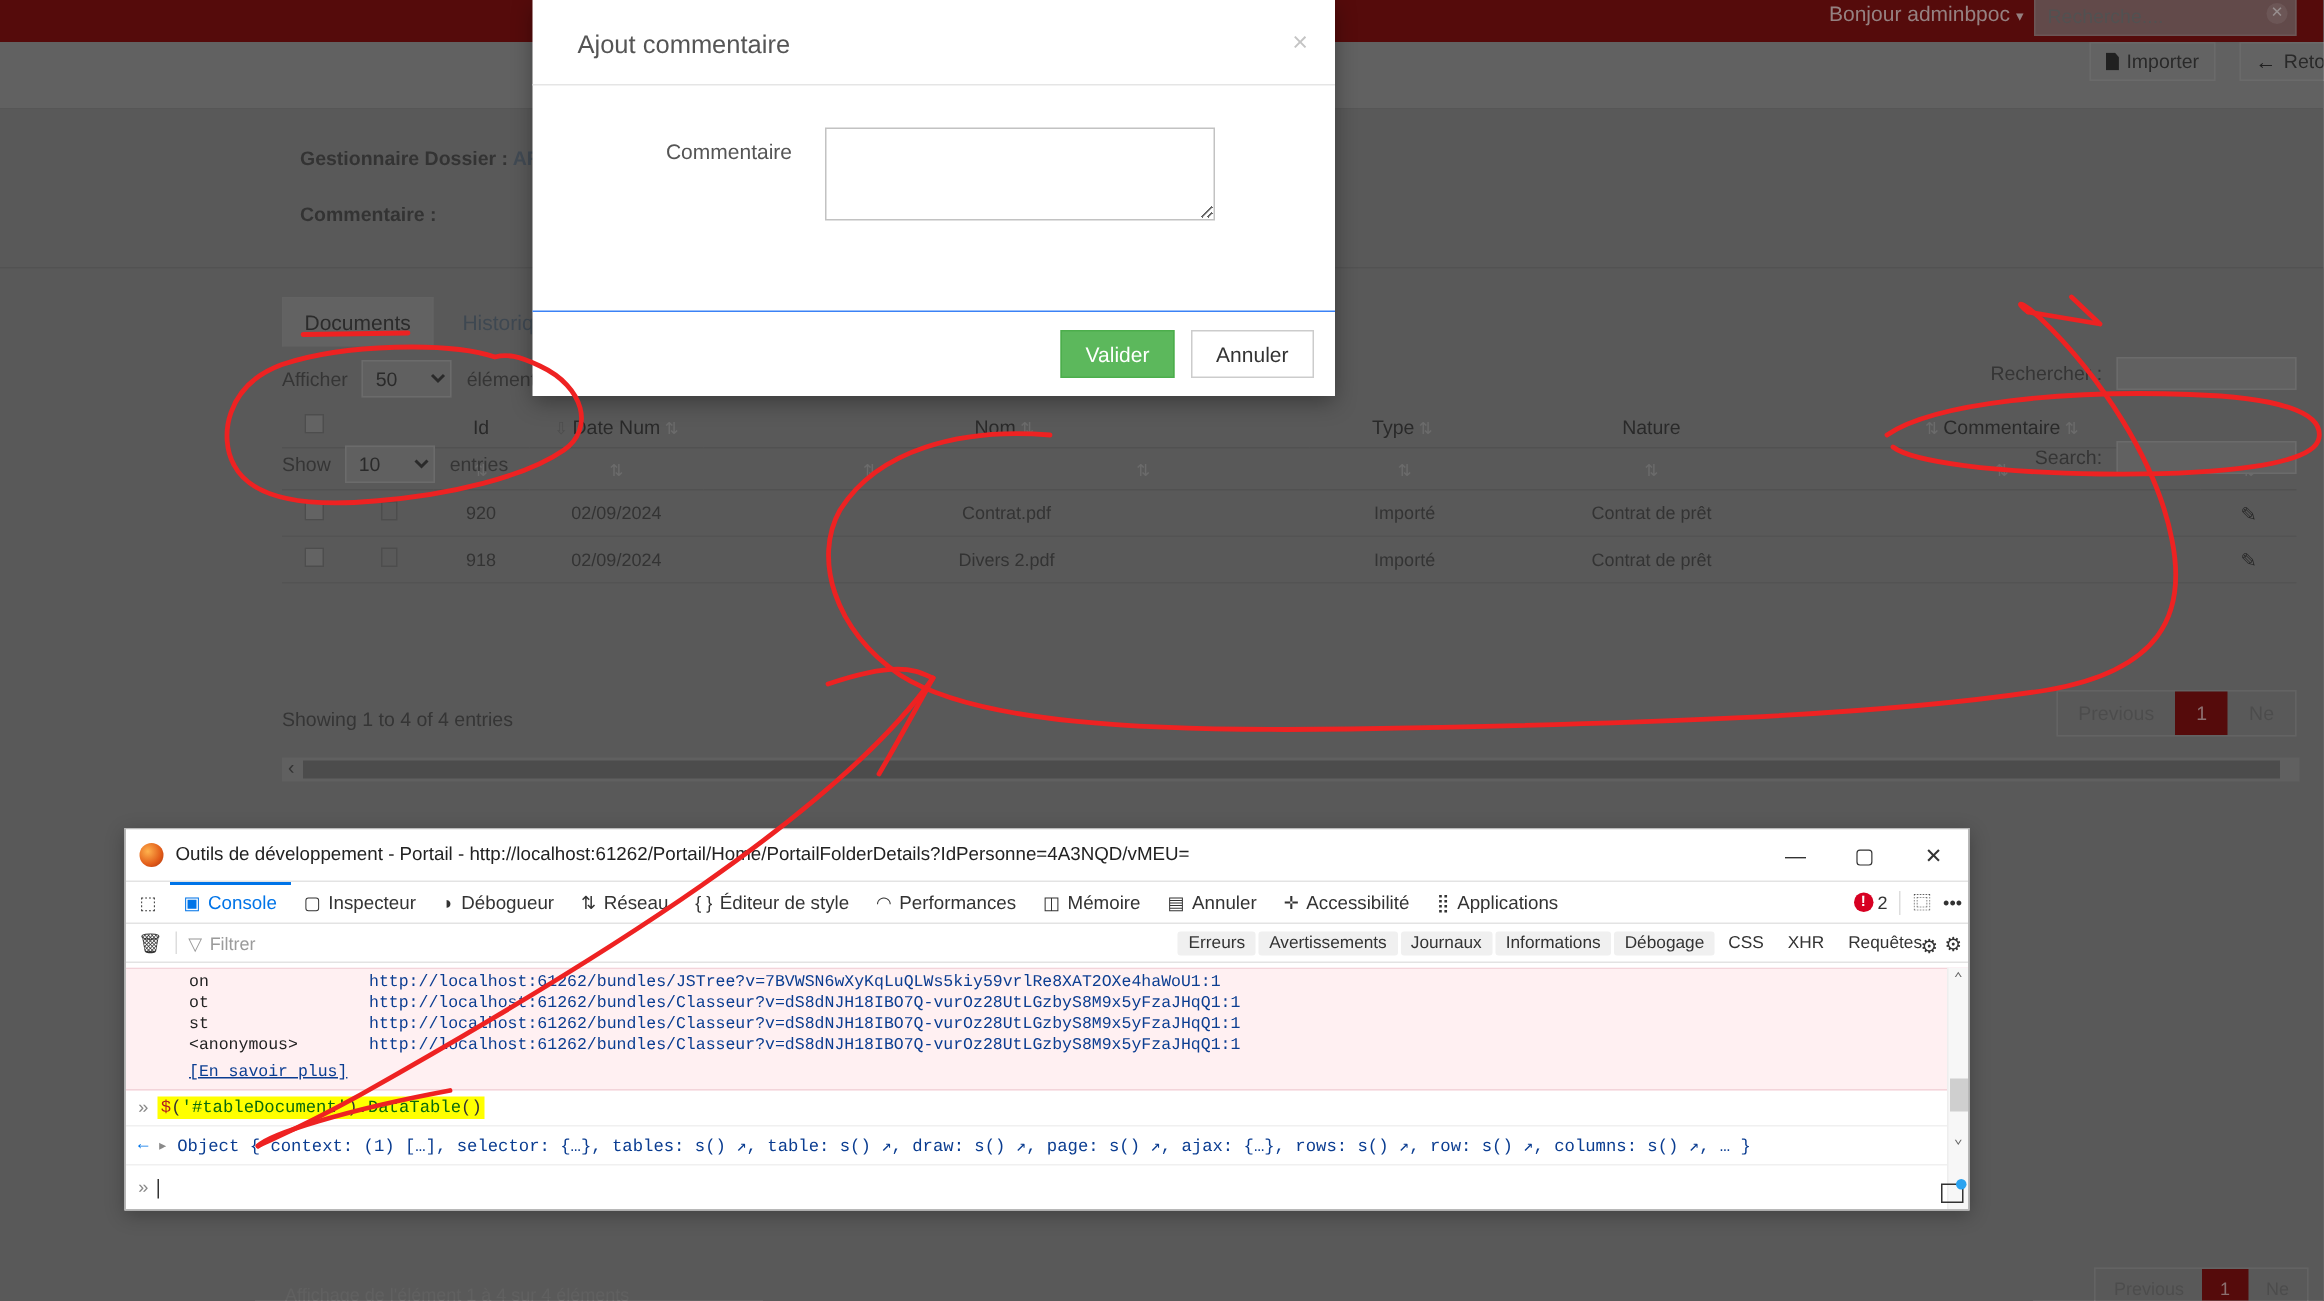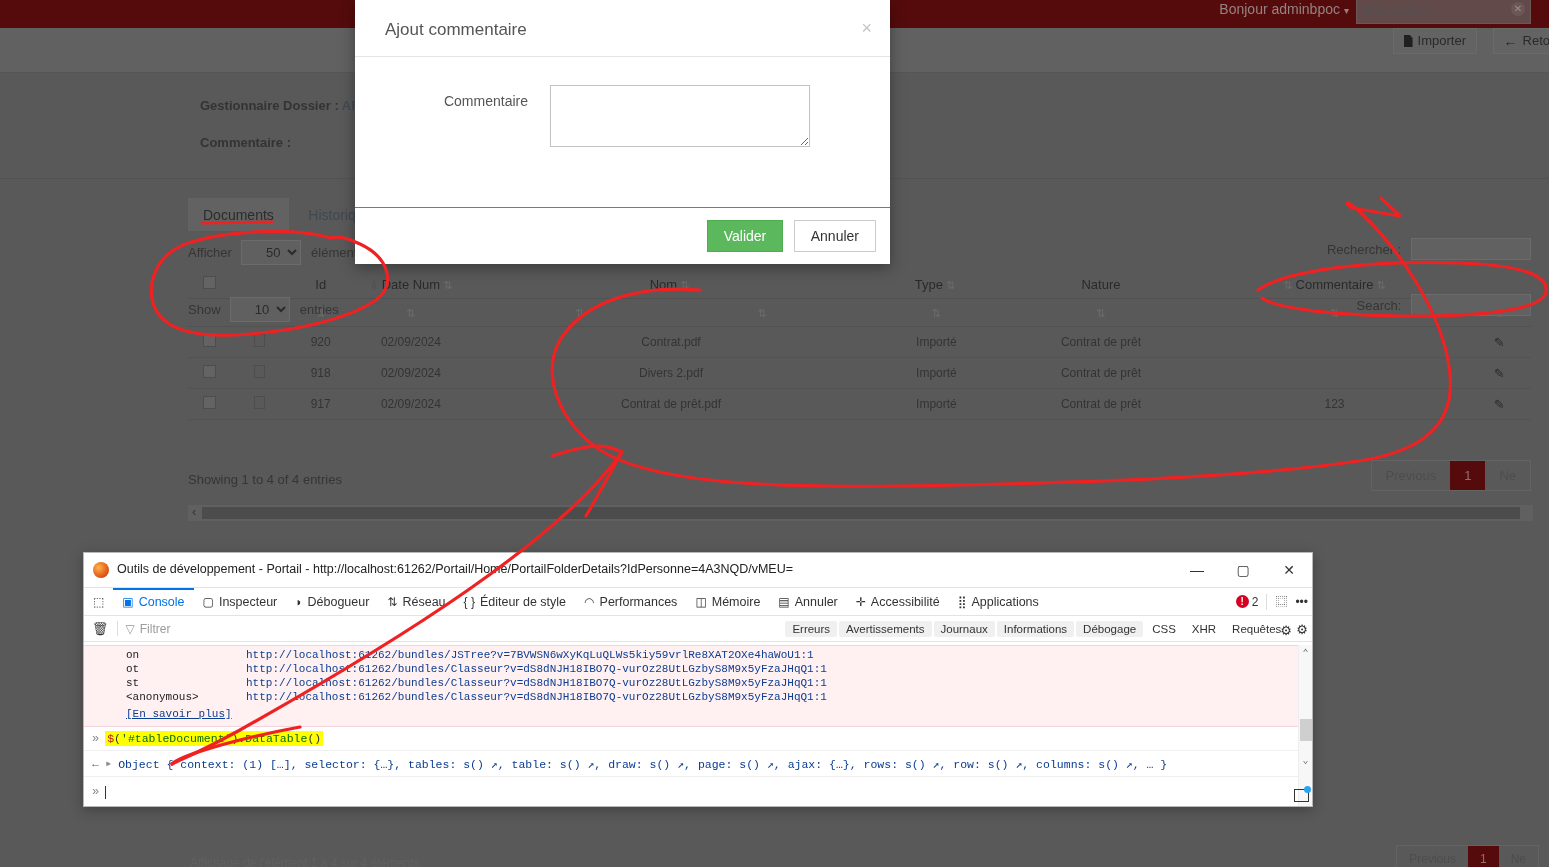--- a/index.html
+++ b/index.html
@@ -70,21 +70,20 @@
   .tab:not(.active){ border-color:transparent; background:transparent; color:#5a6775; }
 
   
   .dt-area { position:absolute; left:0; top:232px; width:1549px; height:300px; }
   .lbl { font-size:13px; color:#4c4c4c; }
   .dt-len { position:absolute; left:188px; top:8px; }
   .dt-len select, .dt-len2 select {
     background:#8a8a8a; border:1px solid #9a9a9a; color:#3d3d3d;
     font-size:13px; padding:3px 4px; width:60px; margin:0 6px;
     font-family:"Liberation Sans", sans-serif;
-    text-align:right;
   }
   .dt-len2 { position:absolute; left:188px; top:65px; }
   .dt-filter { position:absolute; right:18px; top:6px; font-size:13px; color:#4c4c4c;}
   .dt-filter input, .dt-filter2 input {
     background:#8c8c8c; border:1px solid #9a9a9a; height:22px; width:120px;
     margin-left:6px; outline:none; font-family:"Liberation Sans", sans-serif;
   }
   .dt-filter2 { position:absolute; right:18px; top:62px; font-size:13px; color:#4c4c4c;}
 
   table.dt { position:absolute; left:188px; top:38px; width:1343px; border-collapse:collapse; }
@@ -294,31 +293,20 @@
             <td><span class="cb"></span></td>
             <td><span class="ic-pdf"></span></td>
             <td>918</td>
             <td>02/09/2024</td>
             <td>Divers 2.pdf</td>
             <td>Importé</td>
             <td>Contrat de prêt</td>
             <td></td>
             <td><span class="ic-pencil">✎</span></td>
           </tr>
-          <tr>
-            <td><span class="cb"></span></td>
-            <td><span class="ic-pdf"></span></td>
-            <td>917</td>
-            <td>02/09/2024</td>
-            <td>Contrat de prêt.pdf</td>
-            <td>Importé</td>
-            <td>Contrat de prêt</td>
-            <td>123</td>
-            <td><span class="ic-pencil">✎</span></td>
-          </tr>
         </tbody>
     </table>
 
     <div class="dt-len2 lbl">
       <span>Show</span>
       <select><option>10</option></select>
       <span>entries</span>
     </div>
 
     <div class="dt-filter2">

